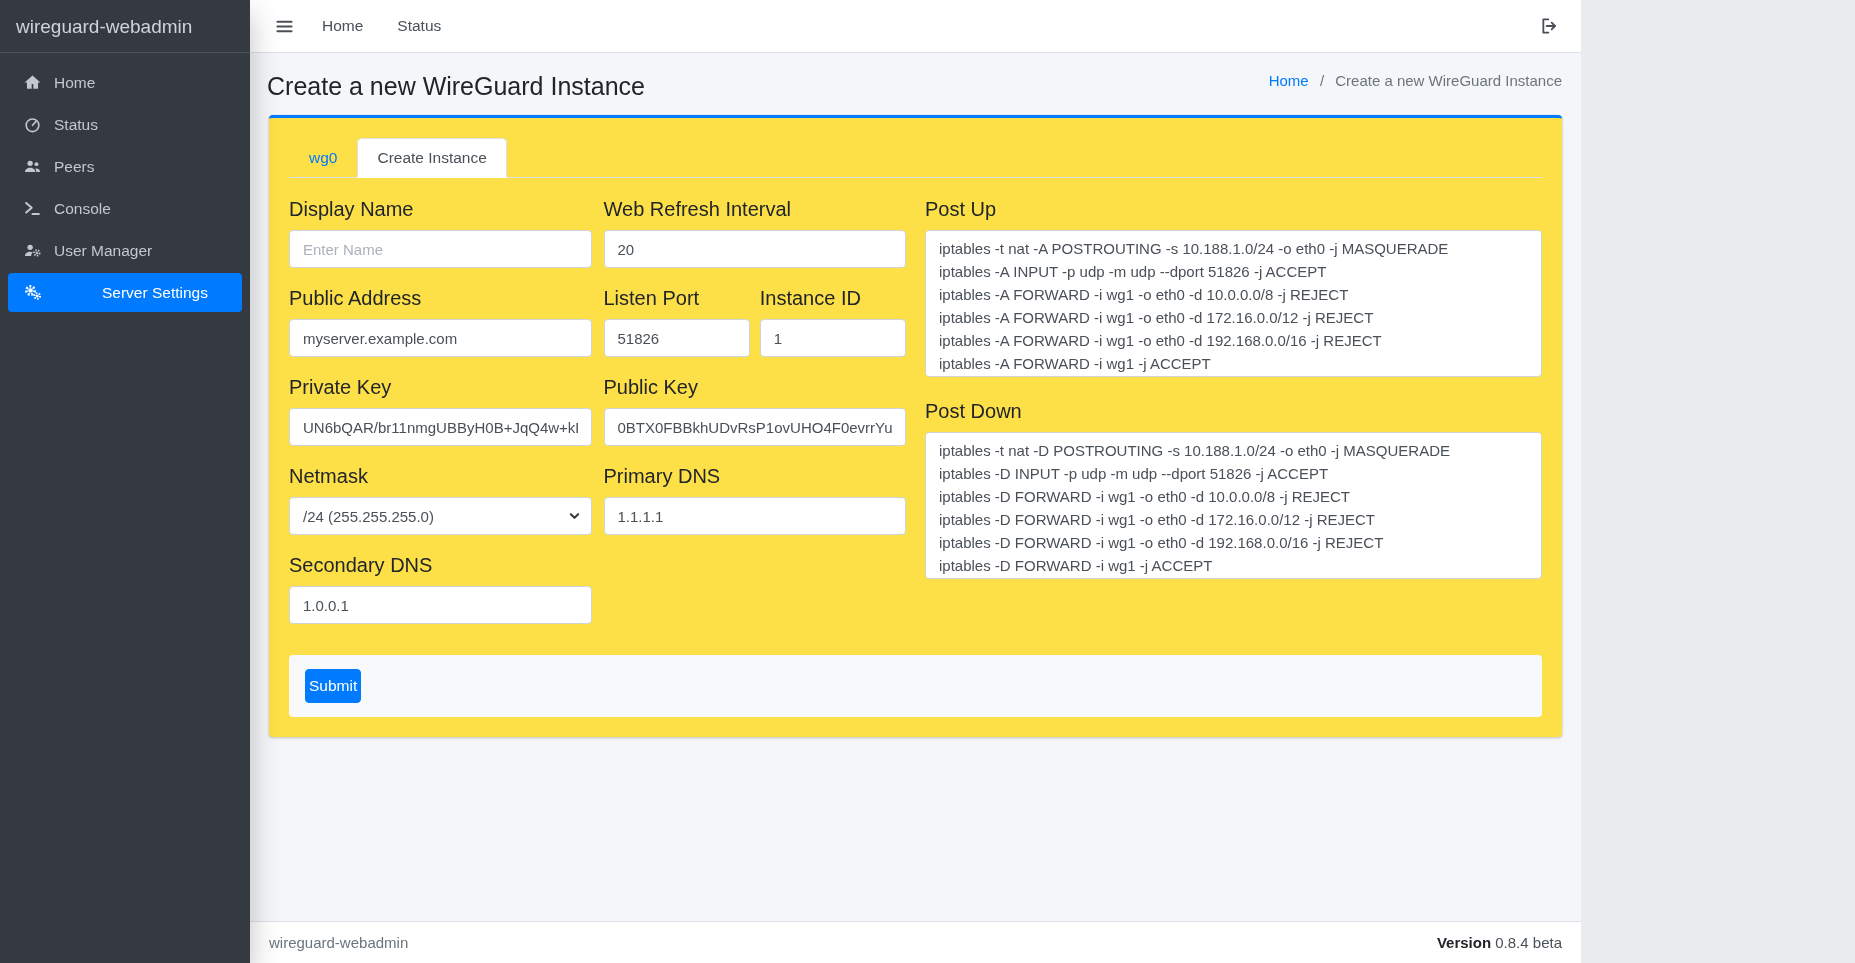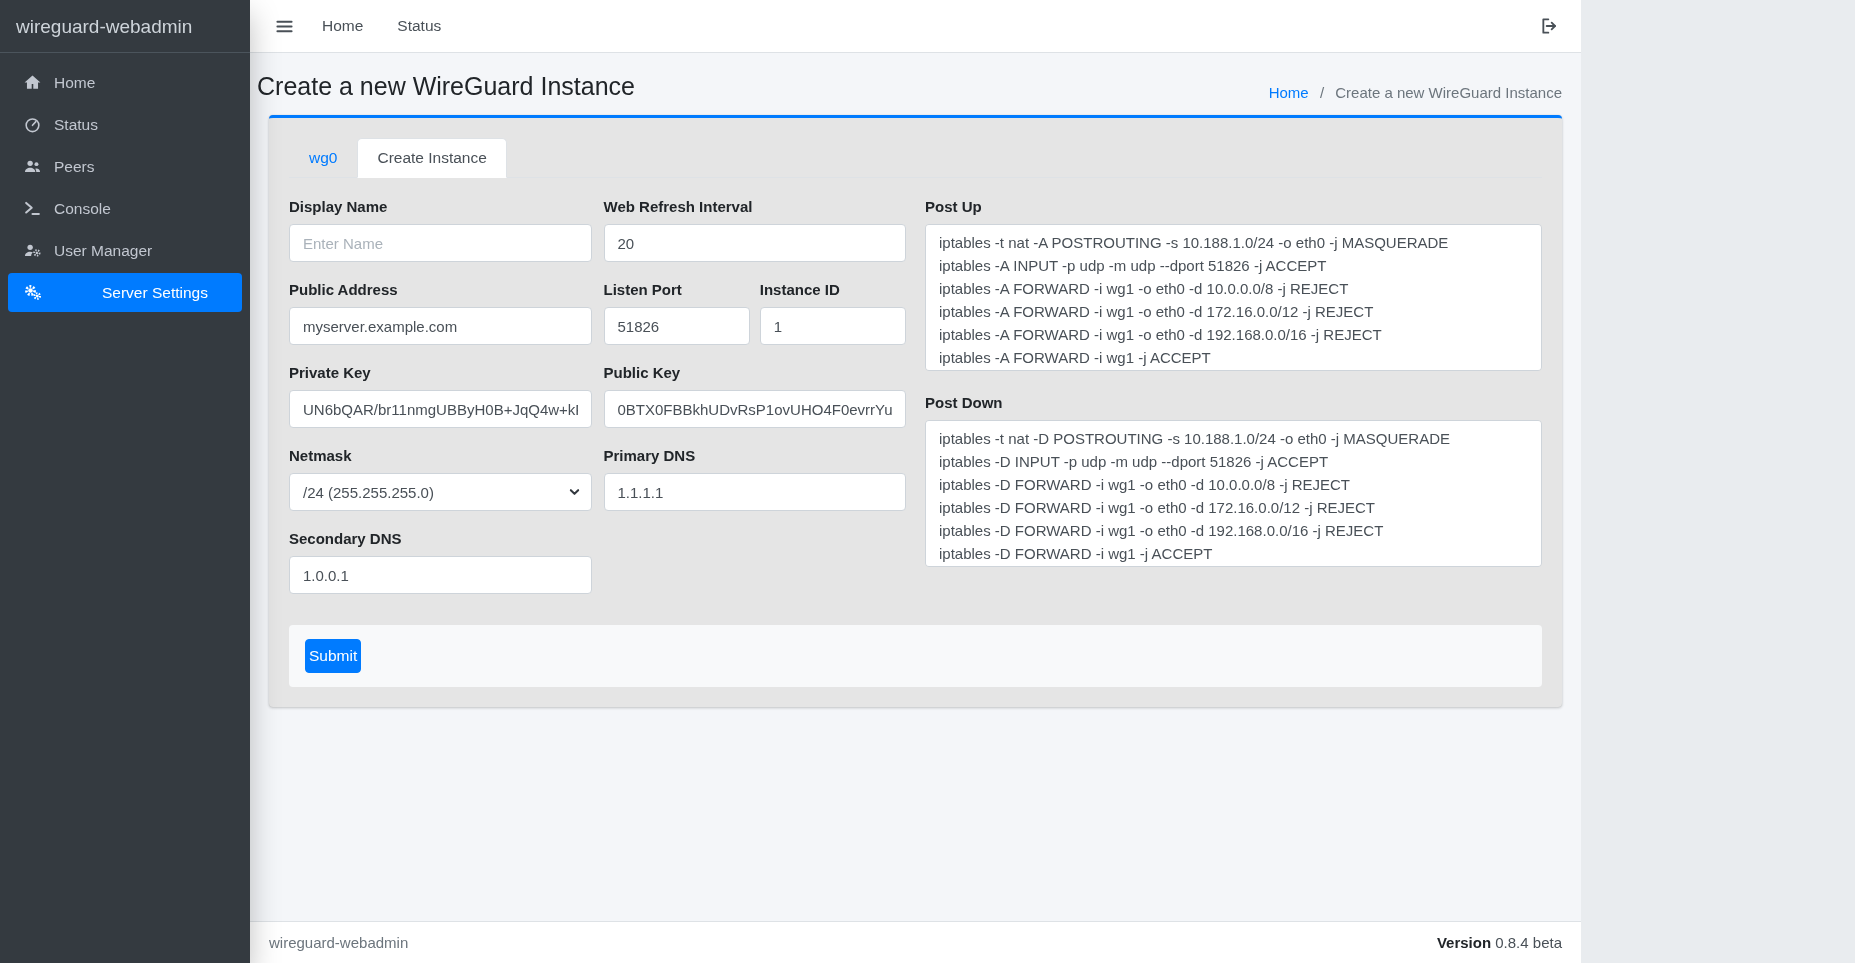--- a/index.html
+++ b/index.html
@@ -24,45 +24,45 @@
   .navbar { height:53px; background:#fff; border-bottom:1px solid #dee2e6; display:flex; align-items:center; padding:0 19px; flex:0 0 auto; }
   .nav-burger { background:none; border:none; cursor:pointer; color:#495057; display:flex; align-items:center; padding:6px; }
   .nav-burger svg { width:19px; height:19px; }
   .nav-link { color:#495057; font-size:15.5px; text-decoration:none; padding:10px 12px; margin-left:10px; cursor:pointer; }
   .nav-spacer { flex:1; }
   .nav-logout { background:none; border:none; cursor:pointer; color:#495057; padding:6px 2px; display:flex; align-items:center; }
   .nav-logout svg { width:20px; height:20px; }
 
   
   .content-wrapper { flex:1 1 auto; overflow:hidden; background:#f4f6f9; }
-  .content-header { display:flex; align-items:flex-end; justify-content:space-between; padding:19px 19px 14px 7px; }
+  .content-header { display:flex; align-items:flex-start; justify-content:space-between; padding:19px 19px 14px 17px; }
   .page-title { font-size:25px; font-weight:500; color:#212529; }
   .breadcrumb { font-size:15px; color:#6c757d; }
   .breadcrumb .crumb-home { color:#007bff; text-decoration:none; cursor:pointer; }
   .breadcrumb .sep { margin:0 7px; color:#6c757d; }
 
   
-  .card { margin:0 19px 19px 19px; background:#e5e5e5; border-radius:4px; border-top:3px solid #007bff;
+  .card { margin:0 19px 19px 19px; background:#fde047; border-radius:4px; border-top:3px solid #007bff;
           box-shadow:0 0 1px rgba(0,0,0,.125), 0 1px 3px rgba(0,0,0,.2); }
   .card-body { padding:20px; }
 
   
   .tabs { display:flex; border-bottom:1px solid #dee2e6; list-style:none; }
   .tab { font-size:15.5px; padding:10px 19px; margin-bottom:-1px; border:1px solid transparent; border-radius:5px 5px 0 0; cursor:pointer; }
   .tab.inactive { color:#007bff; }
   .tab.active { color:#495057; background:#fff; border-color:#dee2e6 #dee2e6 #fff; }
 
   .tab-content { padding-top:20px; }
 
   
   .form-flex { display:flex; gap:19px; }
   .half { flex:1 1 0; min-width:0; }
   .left-grid { display:grid; grid-template-columns:1fr 1fr; column-gap:12px; align-content:start; }
   .form-group { margin-bottom:19px; }
-  .form-group label { display:block; font-size:15px; font-weight:700; color:#212529; margin-bottom:9px; }
+  .form-group label { display:block; font-size:20px; font-weight:400; color:#212529; margin-bottom:9px; }
   .form-control { width:100%; height:38px; padding:6px 13px; font-size:15px; font-family:"Liberation Sans",sans-serif;
                   color:#495057; background:#fff; border:1px solid #ced4da; border-radius:4px; outline:none; }
   .form-control::placeholder { color:#aab2ba; }
   textarea.form-control { height:147px; resize:none; overflow-y:scroll; line-height:23px; white-space:pre; }
   .split-2 { display:grid; grid-template-columns:1fr 1fr; column-gap:10px; }
 
   .select-wrap { position:relative; }
   select.form-control { appearance:none; -webkit-appearance:none; padding-right:30px; cursor:pointer; }
   .select-chevron { position:absolute; right:12px; top:50%; transform:translateY(-50%); pointer-events:none; color:#343a40; display:flex; }
   .select-chevron svg { width:11px; height:11px; }

